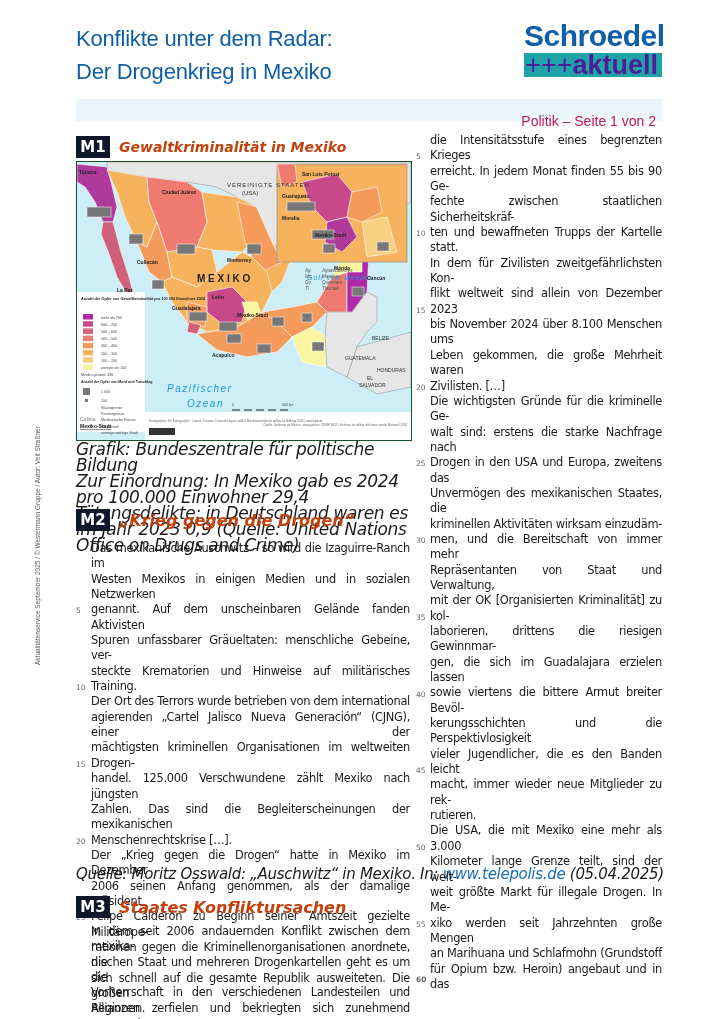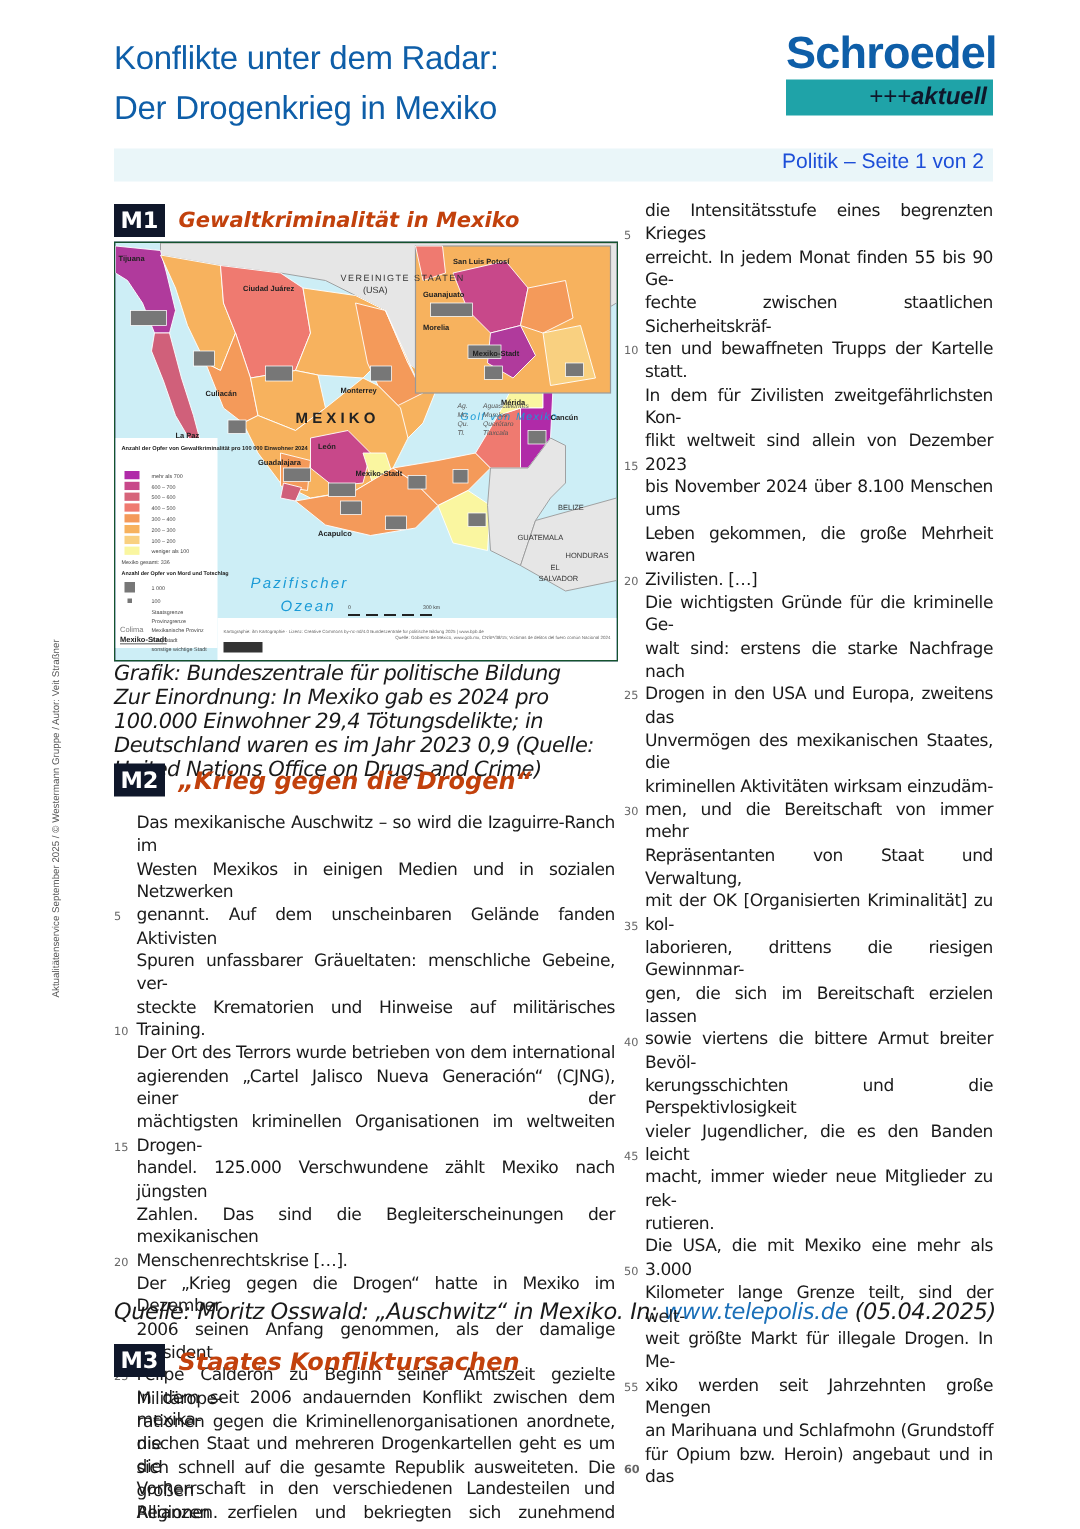--- a/index.html
+++ b/index.html
@@ -3,35 +3,35 @@
 <meta charset="utf-8">
 <style>
   html, body { margin: 0; padding: 0; background: #ffffff; }
   body { width: 720px; height: 1019px; position: relative; overflow: hidden;
          font-family: "DejaVu Sans", sans-serif; color: #1a1a1a; }
   .title { position: absolute; left: 76px; top: 22px; font-size: 22px; line-height: 33px;
            color: #0e5ea8; font-family: "Liberation Sans", sans-serif; letter-spacing: -0.2px; }
   .logo { position: absolute; left: 524px; top: 20px; width: 138px; }
   .logo .brand { font-family: "Liberation Sans", sans-serif; font-weight: bold; font-size: 30px;
                  color: #0e5ea8; line-height: 32px; text-align: right; letter-spacing: -0.5px; }
-  .logo .tag { margin-top: 1px; background: #1fa3a8; color: #0f172a; font-family: "Liberation Sans", sans-serif;
-               font-style: italic; font-size: 16px; line-height: 24px; text-align: right; padding-right: 4px; }
+  .logo .tag { margin-top: 1px; background: #1fa3a8; color: #4c1d95; font-family: "Liberation Sans", sans-serif;
+               font-size: 27px; line-height: 24px; text-align: right; padding-right: 4px; }
   .logo .tag b { font-weight: bold; }
   .band { position: absolute; left: 76px; top: 99px; width: 586px; height: 22px; background: #eaf6f9; }
-  .band span { position: absolute; right: 6px; top: 0; font-size: 14px; color: #1d4ed8;
+  .band span { position: absolute; right: 6px; top: 14px; font-size: 14px; color: #be185d;
                font-family: "Liberation Sans", sans-serif; }
   .side { position: absolute; left: 34px; top: 665px; transform-origin: 0 0; transform: rotate(-90deg);
           font-size: 6.5px; color: #555; white-space: nowrap; font-family: "Liberation Sans", sans-serif; }
   .mhead { position: absolute; display: flex; align-items: center; }
   .mbadge { background: #0f172a; color: #fff; font-weight: bold; font-size: 15px; width: 34px; height: 22px;
             line-height: 22px; text-align: center; font-family: "DejaVu Sans", sans-serif; }
   .mtitle { margin-left: 9px; font-weight: bold; font-size: 14px; color: #c2410c; font-style: italic; }
   .mtitle.big { font-size: 16px; }
   .map { position: absolute; left: 76px; top: 161px; width: 334px; height: 278px; border: 1px solid #14532d; background: #c4b5fd; }
-  .caption { position: absolute; left: 76px; top: 441px; width: 334px; font-style: italic; font-size: 14px;
+  .caption { position: absolute; left: 76px; top: 441px; width: 334px; font-style: italic; font-size: 17px;
              line-height: 16px; color: #1a1a1a; font-family: "DejaVu Sans", sans-serif; letter-spacing: -0.35px; }
   .para { position: absolute; font-size: 11.4px; line-height: 15.35px; text-align: justify; color: #1a1a1a;
           letter-spacing: -0.3px; }
   .para p { margin: 0; }
   .ln { position: absolute; font-size: 7.5px; color: #666; }
   .source { position: absolute; left: 76px; top: 865px; font-style: italic; font-size: 15px; color: #1a1a1a; letter-spacing: -0.3px; }
   .source a { color: #1a6fb8; text-decoration: none; }
   svg text { font-family: "Liberation Sans", sans-serif; }
 </style>
 </head>
@@ -266,21 +266,21 @@
     <p style="text-align-last: left;">Zivilisten. […]</p>
     <p style="text-align-last: justify;">Die wichtigsten Gründe für die kriminelle Ge-</p>
     <p style="text-align-last: justify;">walt sind: erstens die starke Nachfrage nach</p>
     <p style="text-align-last: justify;">Drogen in den USA und Europa, zweitens das</p>
     <p style="text-align-last: justify;">Unvermögen des mexikanischen Staates, die</p>
     <p style="text-align-last: justify;">kriminellen Aktivitäten wirksam einzudäm-</p>
     <p style="text-align-last: justify;">men, und die Bereitschaft von immer mehr</p>
     <p style="text-align-last: justify;">Repräsentanten von Staat und Verwaltung,</p>
     <p style="text-align-last: justify;">mit der OK [Organisierten Kriminalität] zu kol-</p>
     <p style="text-align-last: justify;">laborieren, drittens die riesigen Gewinnmar-</p>
-    <p style="text-align-last: justify;">gen, die sich im Bereitschaft erzielen lassen</p>
+    <p style="text-align-last: justify;">gen, die sich im Guadalajara erzielen lassen</p>
     <p style="text-align-last: justify;">sowie viertens die bittere Armut breiter Bevöl-</p>
     <p style="text-align-last: justify;">kerungsschichten und die Perspektivlosigkeit</p>
     <p style="text-align-last: justify;">vieler Jugendlicher, die es den Banden leicht</p>
     <p style="text-align-last: justify;">macht, immer wieder neue Mitglieder zu rek-</p>
     <p style="text-align-last: left;">rutieren.</p>
     <p style="text-align-last: justify;">Die USA, die mit Mexiko eine mehr als 3.000</p>
     <p style="text-align-last: justify;">Kilometer lange Grenze teilt, sind der welt-</p>
     <p style="text-align-last: justify;">weit größte Markt für illegale Drogen. In Me-</p>
     <p style="text-align-last: justify;">xiko werden seit Jahrzehnten große Mengen</p>
     <p style="text-align-last: justify;">an Marihuana und Schlafmohn (Grundstoff</p>

